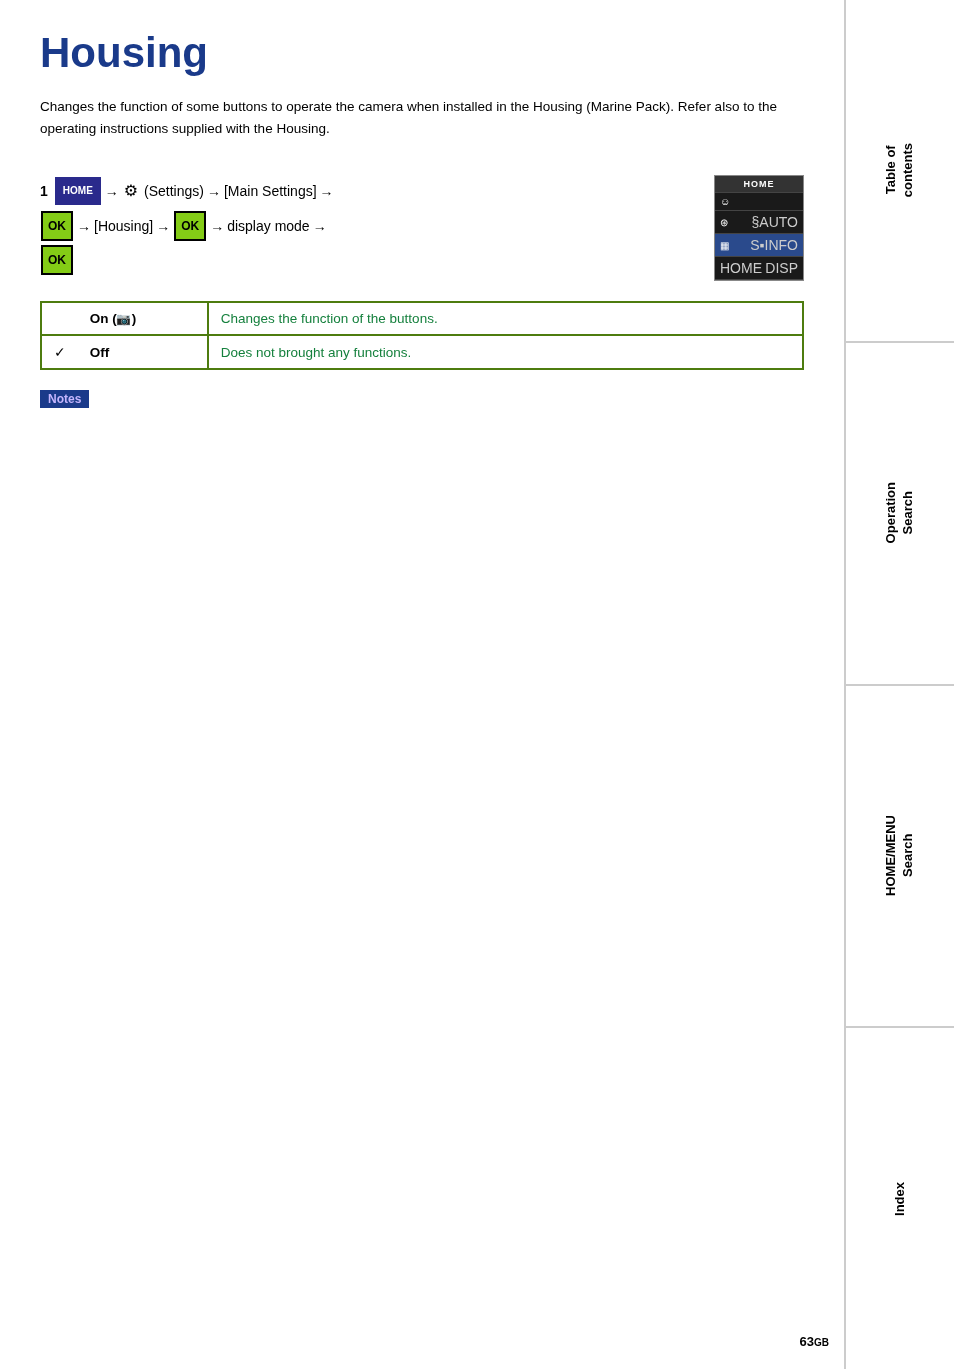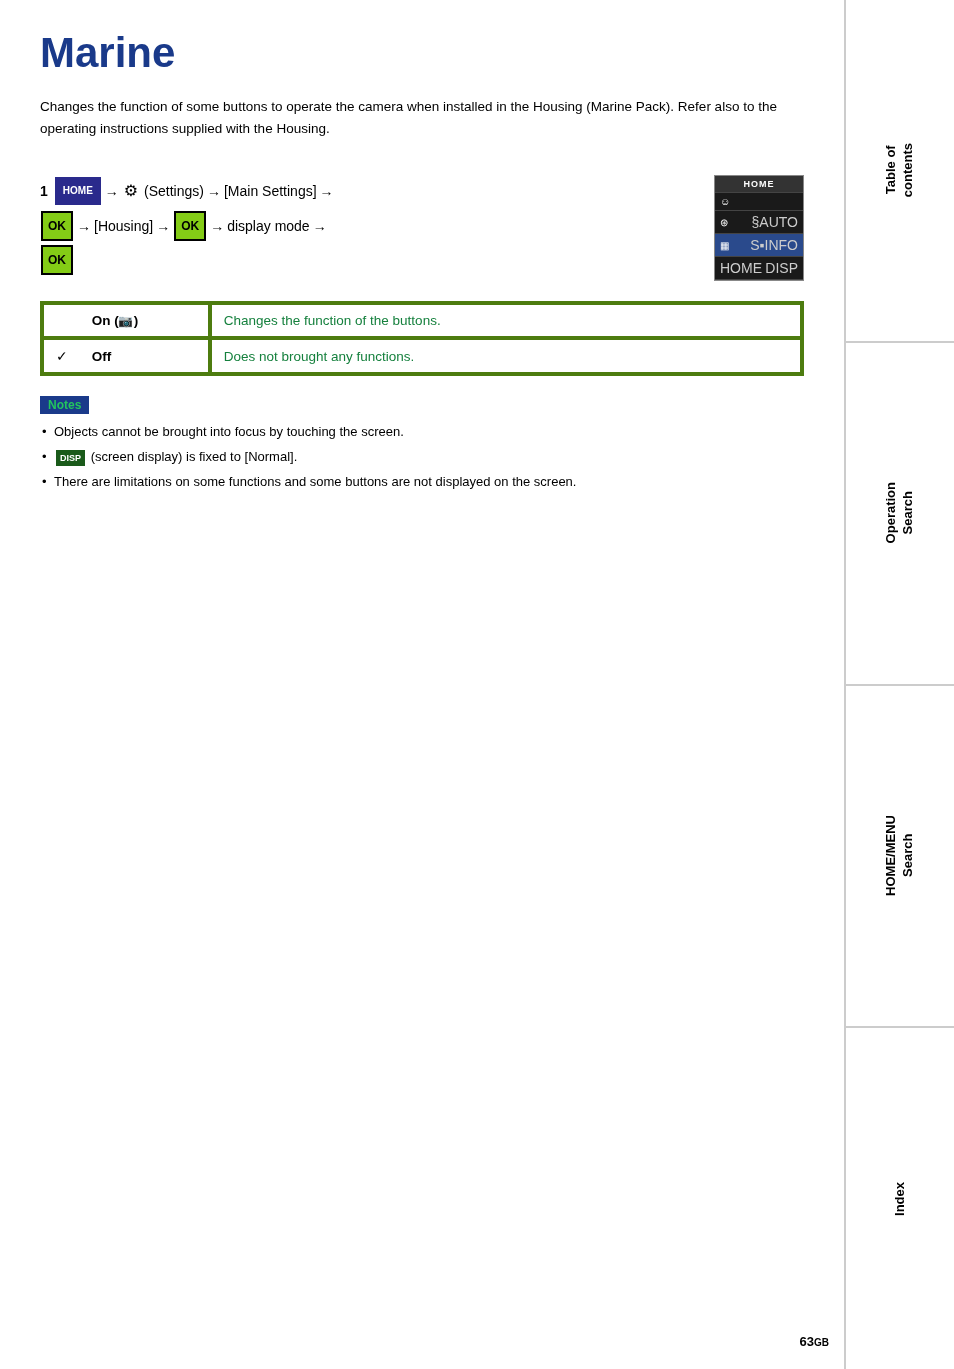--- a/index.html
+++ b/index.html
@@ -147,21 +147,21 @@
 
     
     .options-table {
       width: 100%;
       border-collapse: collapse;
       margin-bottom: 20px;
       margin-top: 10px;
     }
 
     .options-table td {
-      border: 4px solid #4d7c0f;
+      border: 2px solid #4d7c0f;
       padding: 8px 12px;
       font-size: 13.5px;
       vertical-align: middle;
     }
 
     .options-table .check-col {
       width: 30px;
       text-align: center;
       border-right: none;
     }
@@ -182,21 +182,21 @@
     }
 
     
     .notes-section {
       margin-top: 10px;
     }
 
     .notes-badge {
       display: inline-block;
       background: #1a3a8a;
-      color: #22c55e;
+      color: #c4b5fd;
       font-size: 12px;
       font-weight: bold;
       padding: 2px 8px;
       margin-bottom: 8px;
     }
 
     .notes-list {
       list-style: none;
       padding: 0;
     }
@@ -286,21 +286,21 @@
       flex-wrap: wrap;
       margin-bottom: 4px;
       line-height: 2;
     }
   </style>
 </head>
 <body>
 
 <div class="main-content">
 
-  <h1 class="page-title">Marine</h1>
+  <h1 class="page-title">Housing</h1>
 
   <p class="description">Changes the function of some buttons to operate the camera when installed in the Housing (Marine Pack). Refer also to the operating instructions supplied with the Housing.</p>
 
   <div class="step-section">
     <div class="step-text">
       <div class="step-line">
         <span class="step-number">1</span>
         <span class="icon-home btn-badge filled">HOME</span>
         <span class="arrow">→</span>
         <span class="icon-settings">⚙</span>
@@ -357,28 +357,20 @@
     <tr>
       <td class="check-col"><span class="checkmark">✓</span></td>
       <td class="label-col"><strong>Off</strong></td>
       <td class="desc-col">Does not brought any functions.</td>
     </tr>
   </tbody>
     </table>
 
   <div class="notes-section">
     <div class="notes-badge">Notes</div>
-    <ul class="notes-list">
-      <li>Objects cannot be brought into focus by touching the screen.</li>
-      <li>
-        <span class="disp-inline">DISP</span>
-        <span>(screen display) is fixed to [Normal].</span>
-      </li>
-      <li>There are limitations on some functions and some buttons are not displayed on the screen.</li>
-    </ul>
   </div>
 
 </div>
 
 <div class="page-number">
   <span>63</span><span class="page-num-suffix">GB</span>
 </div>
 
 <div class="right-sidebar">
   <div class="sidebar-section">

